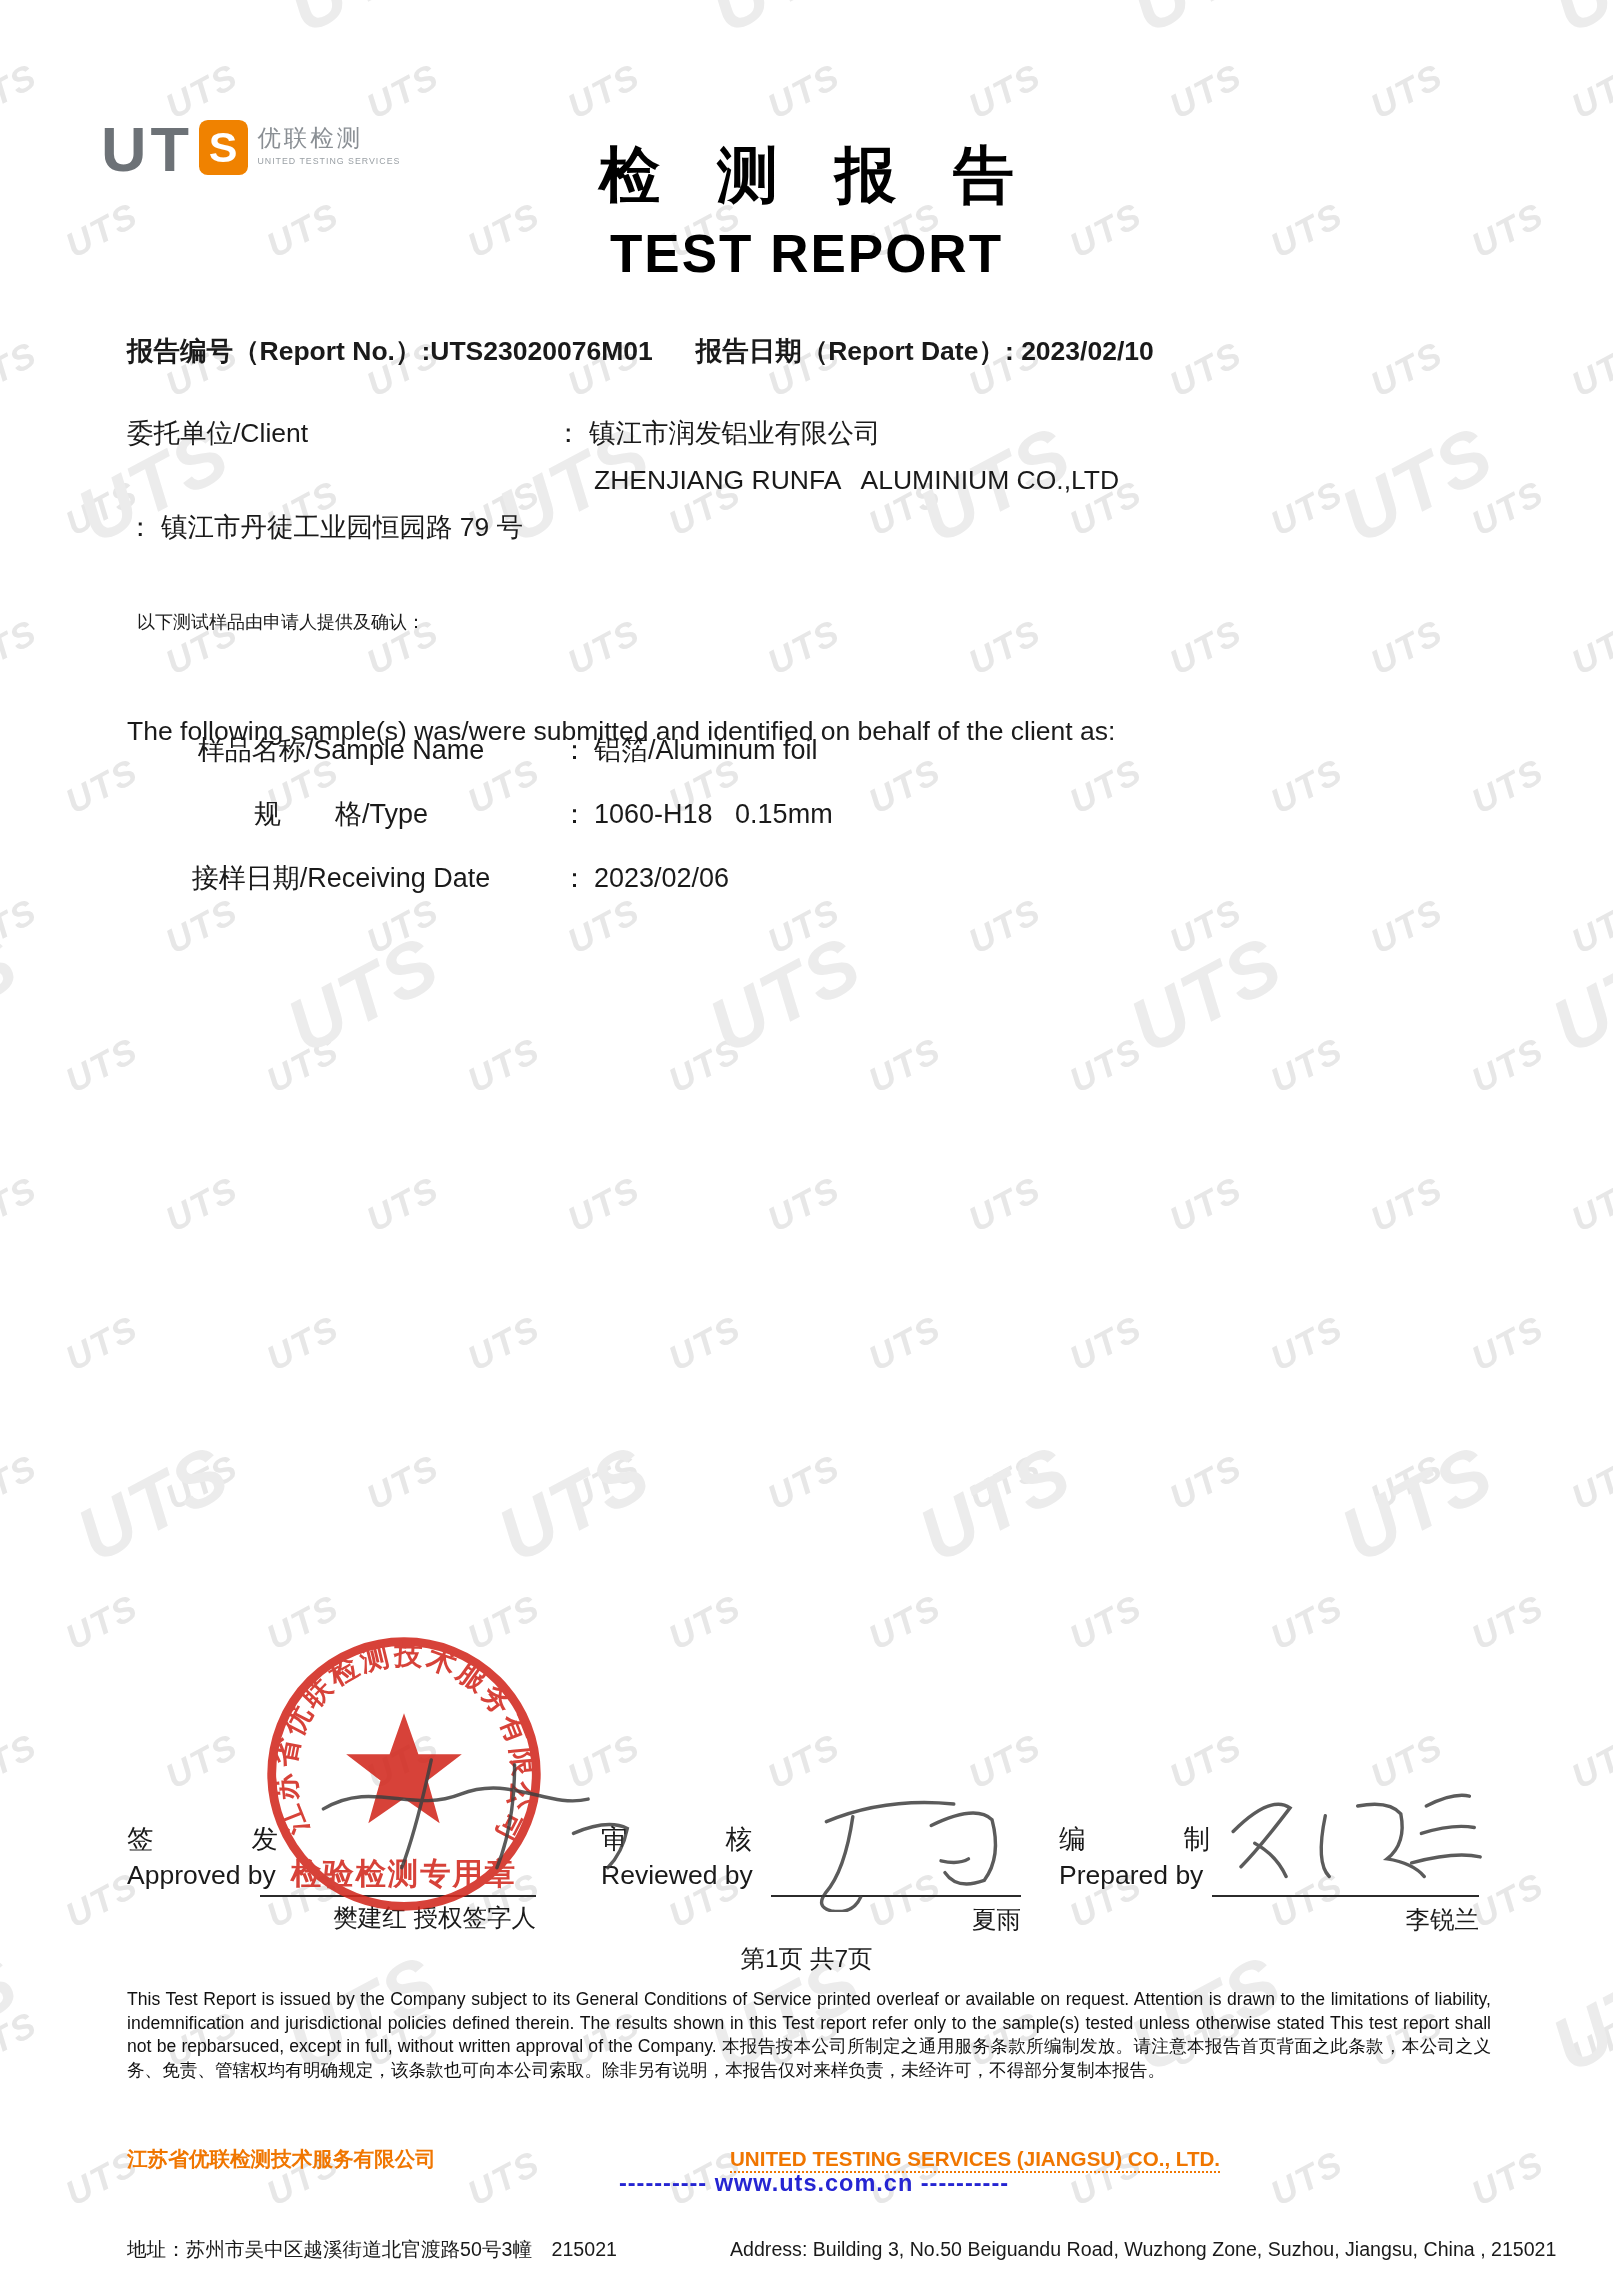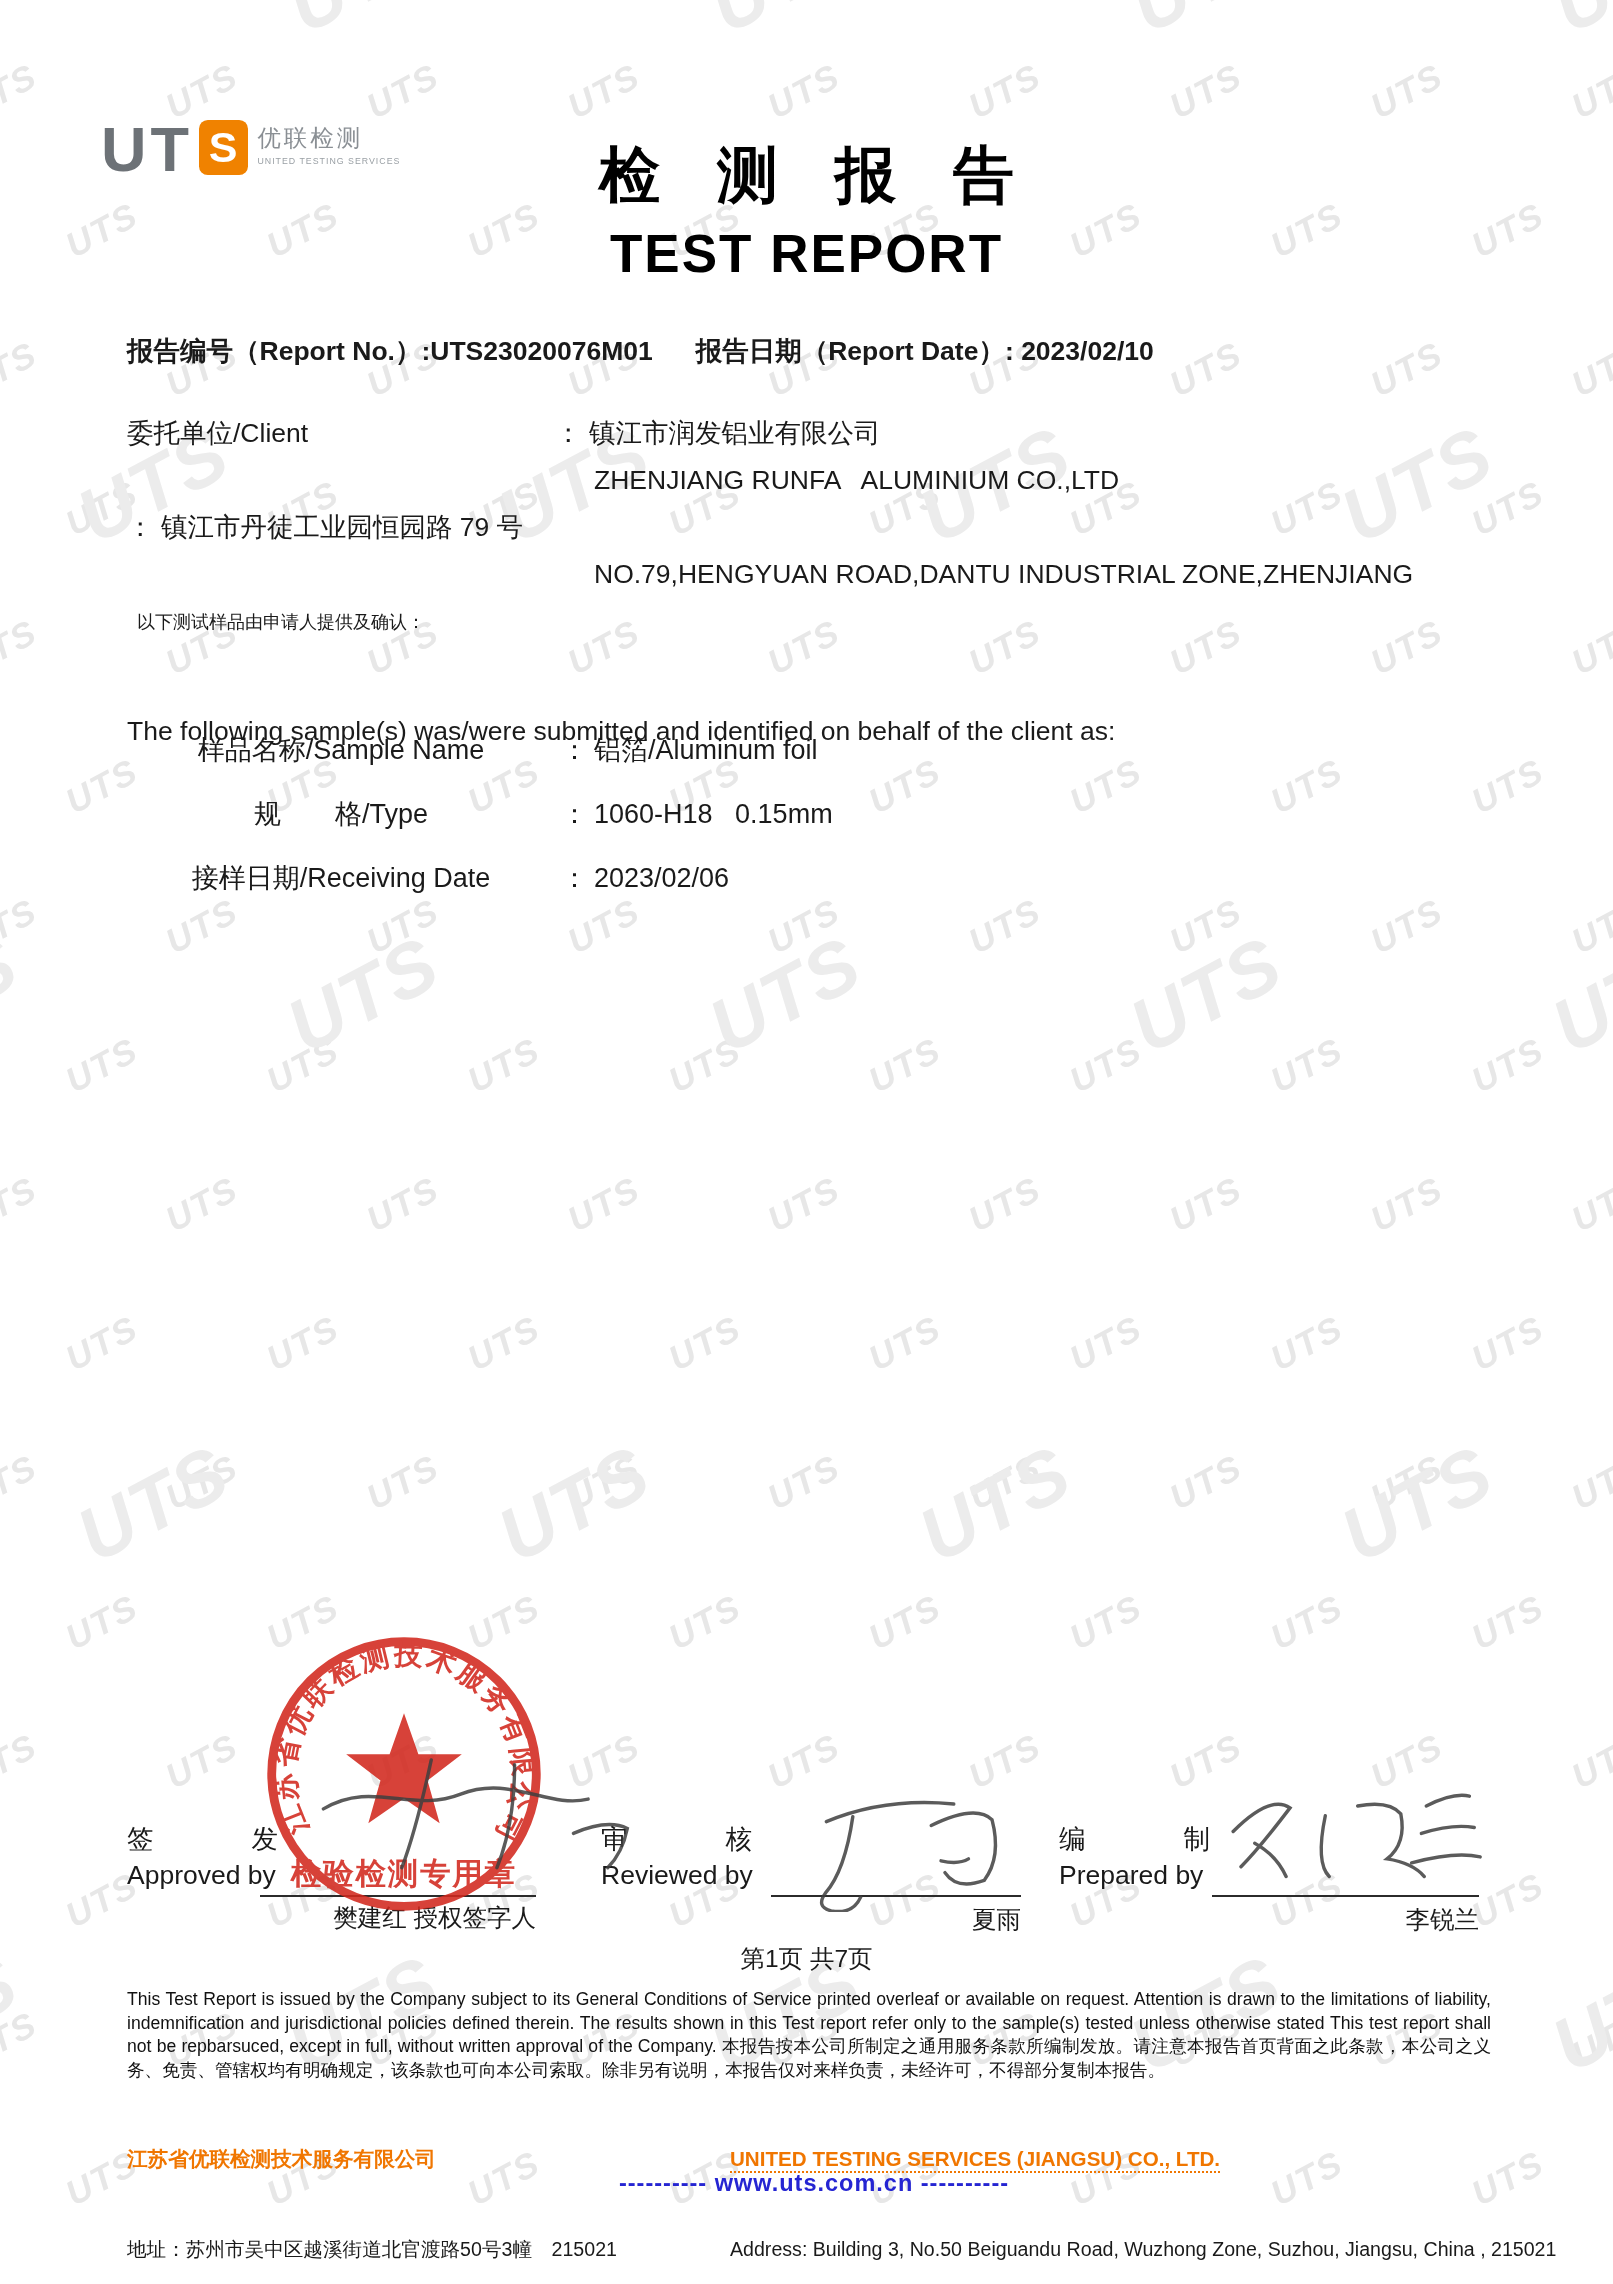--- a/index.html
+++ b/index.html
@@ -255,23 +255,20 @@
   <div class="client">
     <div class="crow">
       <span class="clabel">委托单位/Client</span><span>： </span><span>镇江市润发铝业有限公司</span>
     </div>
     <div class="crow">
       <span class="clabel"></span><span style="width:39px"> </span><span>ZHENJIANG RUNFA   ALUMINIUM CO.,LTD</span>
     </div>
     <div class="crow">
       <span>： </span><span>镇江市丹徒工业园恒园路 79 号</span>
     </div>
-    <div class="crow">
-      <span class="clabel"></span><span style="width:39px"> </span><span>NO.79,HENGYUAN ROAD,DANTU INDUSTRIAL ZONE,ZHENJIANG</span>
-    </div>
   </div>
 
   <div class="intro-cn">以下测试样品由申请人提供及确认：</div>
   <div class="intro-en">The following sample(s) was/were submitted and identified on behalf of the client as:</div>
 
   <div class="fields">
     <div class="frow">
       <span class="flabel">样品名称/Sample Name</span><span class="fcolon">：</span><span>铝箔/Aluminum foil</span>
     </div>
     <div class="frow">

